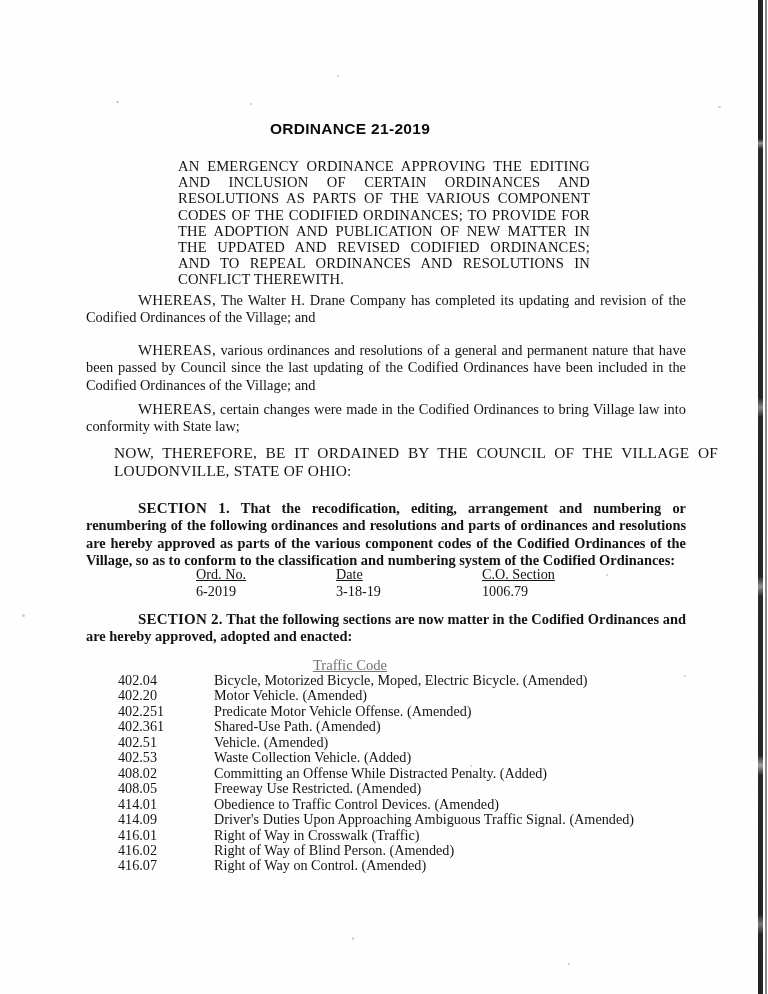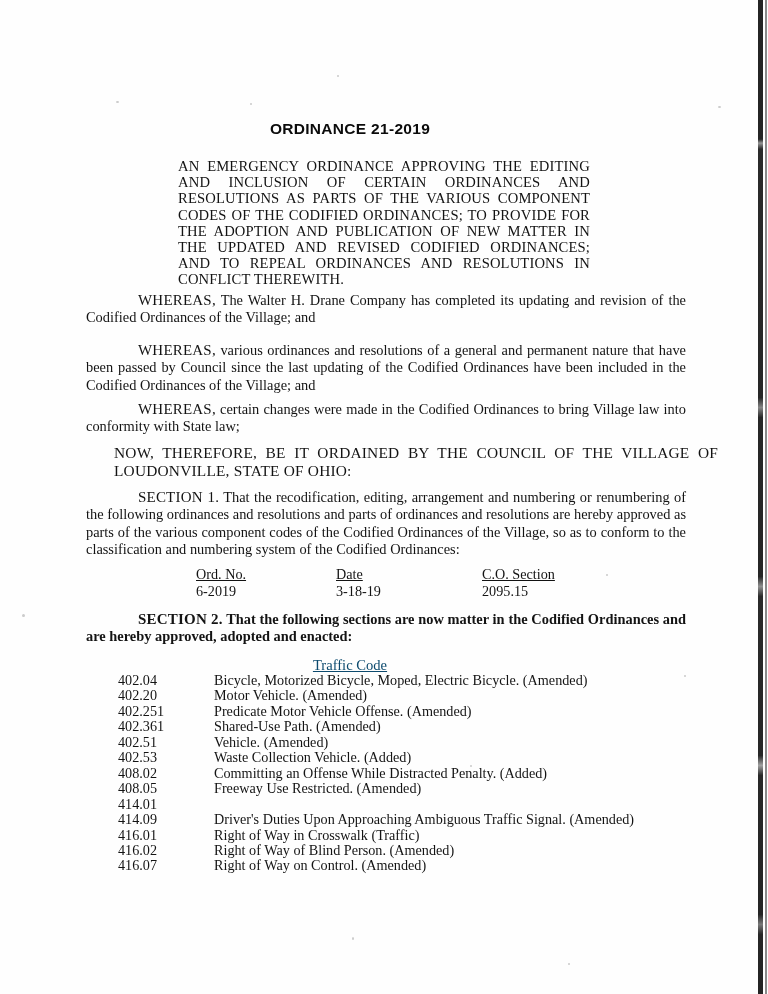--- a/index.html
+++ b/index.html
@@ -93,21 +93,21 @@
   }
   #whereas-1 { left: 86px; top: 292px; width: 600px; }
   #whereas-2 { left: 86px; top: 342px; width: 600px; }
   #whereas-3 { left: 86px; top: 401px; width: 600px; }
   #now-therefore {
     left: 86px; top: 444px; width: 604px;
     font-size: 15.4px; line-height: 18px;
     letter-spacing: 0.2px;
     text-align: justify; text-align-last: left; margin-left: 28px;
   }
-  #section-1 { left: 86px; top: 489px; width: 600px; }
+  #section-1 { left: 86px; top: 500px; width: 600px; font-weight: bold; }
   #section-2 { left: 86px; top: 611px; width: 600px; font-weight: bold; }
 
   
   .ord-table {
     position: absolute;
     left: 196px;
     top: 566px;
     width: 420px;
     font-size: 14.2px;
     line-height: 16.5px;
@@ -129,21 +129,21 @@
   .col-date { width: 146px; }
   .col-co { width: 134px; }
 
   .traffic-heading {
     position: absolute;
     left: 0;
     top: 657px;
     width: 700px;
     text-align: center;
     font-size: 14.6px;
-    color: #0c4a6e;
+    color: #737373;
   }
   .traffic-heading span { text-decoration: underline; }
 
   .section-list {
     position: absolute;
     left: 118px;
     top: 673px;
     width: 570px;
     font-size: 14.2px;
     line-height: 15.45px;
@@ -216,21 +216,21 @@
         <tr>
           <th class="col-ord">Ord. No.</th>
           <th class="col-date">Date</th>
           <th class="col-co">C.O. Section</th>
         </tr>
       </thead>
       <tbody>
         <tr>
           <td class="col-ord">6-2019</td>
           <td class="col-date">3-18-19</td>
-          <td class="col-co">2095.15</td>
+          <td class="col-co">1006.79</td>
         </tr>
       </tbody>
     </table>
 
     <div class="para" id="section-2">
       <span class="indent"></span><span class="lead">SECTION 2.</span><span>  That the following sections are now matter in the Codified Ordinances and are hereby approved, adopted and enacted:</span>
     </div>
 
     <div class="traffic-heading">
       <span>Traffic Code</span>
@@ -264,20 +264,21 @@
         <div class="section-row">
           <span class="sec-num">408.02</span>
           <span class="sec-desc">Committing an Offense While Distracted Penalty.  (Added)</span>
         </div>
         <div class="section-row">
           <span class="sec-num">408.05</span>
           <span class="sec-desc">Freeway Use Restricted.  (Amended)</span>
         </div>
         <div class="section-row">
           <span class="sec-num">414.01</span>
+          <span class="sec-desc">Obedience to Traffic Control Devices.  (Amended)</span>
         </div>
         <div class="section-row">
           <span class="sec-num">414.09</span>
           <span class="sec-desc">Driver's Duties Upon Approaching Ambiguous Traffic Signal.  (Amended)</span>
         </div>
         <div class="section-row">
           <span class="sec-num">416.01</span>
           <span class="sec-desc">Right of Way in Crosswalk  (Traffic)</span>
         </div>
         <div class="section-row">

